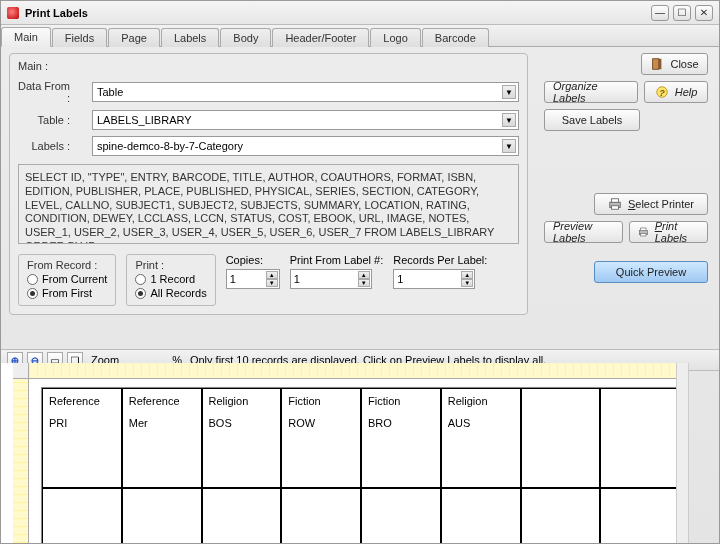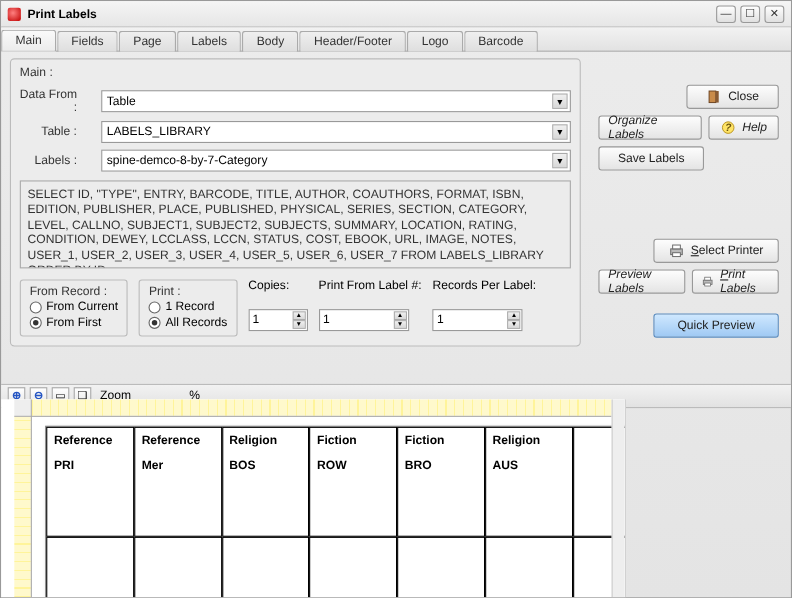--- a/index.html
+++ b/index.html
@@ -23,35 +23,35 @@
 .combo { flex: 1; height: 20px; border: 1px solid #999; background: #fff; display: flex; align-items: center; padding: 0 4px; position: relative; }
 .combo .arrow { position: absolute; right: 2px; top: 2px; width: 14px; height: 14px; background: linear-gradient(#f0f0f0,#d8d8d8); border: 1px solid #aaa; display: flex; align-items: center; justify-content: center; font-size: 8px; }
 .sqlbox { margin-top: 8px; border: 1px solid #aaa; background: #ececec; padding: 6px; height: 80px; font-size: 11px; color: #333; line-height: 1.25; overflow: hidden; }
 .midrow { display: flex; gap: 10px; margin-top: 10px; }
 .radiobox { border: 1px solid #bbb; border-radius: 3px; padding: 4px 8px 6px 8px; background: #ececec; }
 .radiobox .rb-legend { color: #333; margin-bottom: 2px; }
 .radiorow { display: flex; align-items: center; gap: 4px; margin-top: 2px; }
 .radio { width: 11px; height: 11px; border: 1px solid #666; border-radius: 50%; background: #fff; display: inline-flex; align-items: center; justify-content: center; }
 .radio.checked::after { content: ""; width: 5px; height: 5px; background: #333; border-radius: 50%; }
 .spincol { display: flex; flex-direction: column; }
-.spincol .lbl { margin-bottom: 15px; }
+.spincol .lbl { margin-bottom: 3px; }
 .spinner { width: 54px; height: 20px; border: 1px solid #999; background: #fff; display: flex; align-items: center; padding: 0 3px; position: relative; }
 .spinner.w80 { width: 82px; }
 .spin-btns { position: absolute; right: 1px; top: 1px; width: 12px; display: flex; flex-direction: column; }
 .spin-btns div { height: 8px; border: 1px solid #aaa; background: linear-gradient(#f0f0f0,#d8d8d8); font-size: 6px; line-height: 6px; text-align: center; }
 .btn { height: 22px; border: 1px solid #999; border-radius: 3px; background: linear-gradient(#fdfdfd,#e4e4e4); display: flex; align-items: center; justify-content: center; gap: 6px; cursor: pointer; padding: 0 8px; color: #222; }
 .btn.wide { width: 100%; }
 .btnrow2 { display: flex; gap: 6px; font-style: italic; }
 .btnrow2 .btn { flex: 1; }
 .quick-btn { background: linear-gradient(#cfe8ff,#9fc9f3); border-color: #5a8cc0; text-align: right; }
 .ico { width: 14px; height: 14px; display: inline-block; }
 .previewbar { height: 22px; margin-top: 8px; background: linear-gradient(#f2f2f2,#e2e2e2); border-top: 1px solid #bbb; border-bottom: 1px solid #bbb; display: flex; align-items: center; padding: 0 6px; gap: 4px; width: 720px; position: absolute; left: 0; top: 340px; }
 .pv-ico { width: 16px; height: 16px; border: 1px solid #aaa; background: linear-gradient(#fff,#e8e8e8); display: flex; align-items: center; justify-content: center; font-size: 10px; cursor: pointer; }
 .zoomfield { width: 45px; height: 17px; border: 1px solid #999; background: #fff; text-align: right; padding: 0 3px; display: inline-flex; align-items: center; justify-content: flex-end; margin-top: 36px; }
-.preview-area { position: absolute; left: 0; top: 362px; width: 568px; height: 180px; background: #fff; overflow: hidden; border-right: 1px solid #ccc; font-weight: bold; }
+.preview-area { position: absolute; left: 0; top: 362px; width: 688px; height: 180px; background: #fff; overflow: hidden; border-right: 1px solid #ccc; }
 .ruler-h { position: absolute; left: 28px; top: 0; right: 12px; height: 16px; background: repeating-linear-gradient(90deg,#fff49a,#fff49a 1px,#fff9cc 1px,#fff9cc 8px); border-bottom: 1px solid #aaa; }
 .ruler-v { position: absolute; left: 12px; top: 16px; width: 16px; bottom: 0; background: repeating-linear-gradient(0deg,#fff49a,#fff49a 1px,#fff9cc 1px,#fff9cc 8px); border-right: 1px solid #aaa; }
 .corner { position: absolute; left: 12px; top: 0; width: 16px; height: 16px; background: #eee; border-right: 1px solid #aaa; border-bottom: 1px solid #aaa; }
 .page { position: absolute; left: 40px; top: 24px; width: 640px; background: #fff; border: 1px solid #888; box-shadow: 2px 2px 4px rgba(0,0,0,0.2); }
 .labelgrid { display: grid; grid-template-columns: repeat(8, 1fr); }
 .labelcell { border: 1px solid #000; height: 100px; padding: 6px; font-size: 12px; overflow: hidden; }
 .labelcell .l1 { margin-bottom: 10px; }
 .scroll-v { position: absolute; right: 0; top: 0; width: 12px; bottom: 0; background: #eee; border-left: 1px solid #ccc; }
 .underline-key { text-decoration: underline; }
 </style>
@@ -163,21 +163,21 @@
                   <div>▼</div>
                 </div>
             </div>
           </div>
         </div>
       </div>
 
     </div>
 
     <div class="rightpane">
-      <div class="btn wide" style="margin-left:auto;width:84px;margin-top:24px;">
+      <div class="btn wide" style="margin-left:auto;width:67px;">
         <svg class="ico" viewBox="0 0 16 16">
             <rect x="3" y="2" width="7" height="12" fill="#c98b4a" stroke="#6b4321"></rect>
             <rect x="10" y="2" width="3" height="12" fill="#885a33"></rect>
           </svg>
         <span>Close</span>
       </div>
       <div class="btnrow2">
         <div class="btn">
             <span>Organize Labels</span>
           </div>
@@ -226,20 +226,21 @@
   <div class="previewbar">
     <div class="pv-ico" style="color:#2455c3;font-weight:bold;">⊕</div>
     <div class="pv-ico" style="color:#2455c3;font-weight:bold;">⊖</div>
     <div class="pv-ico">▭</div>
     <div class="pv-ico">❏</div>
     <span style="margin-left:4px;">Zoom</span>
     <span class="zoomfield">
         <span>100.0</span>
       </span>
     <span>%</span>
+    <span style="margin-left:4px;">Only first 10 records are displayed. Click on Preview Labels to display all.</span>
   </div>
 
   <div class="preview-area">
     <div class="corner"></div>
     <div class="ruler-h"></div>
     <div class="ruler-v"></div>
     <div class="page">
       <div class="labelgrid" id="labelgrid">
           <div class="labelcell">
             <div class="l1">Reference</div>

